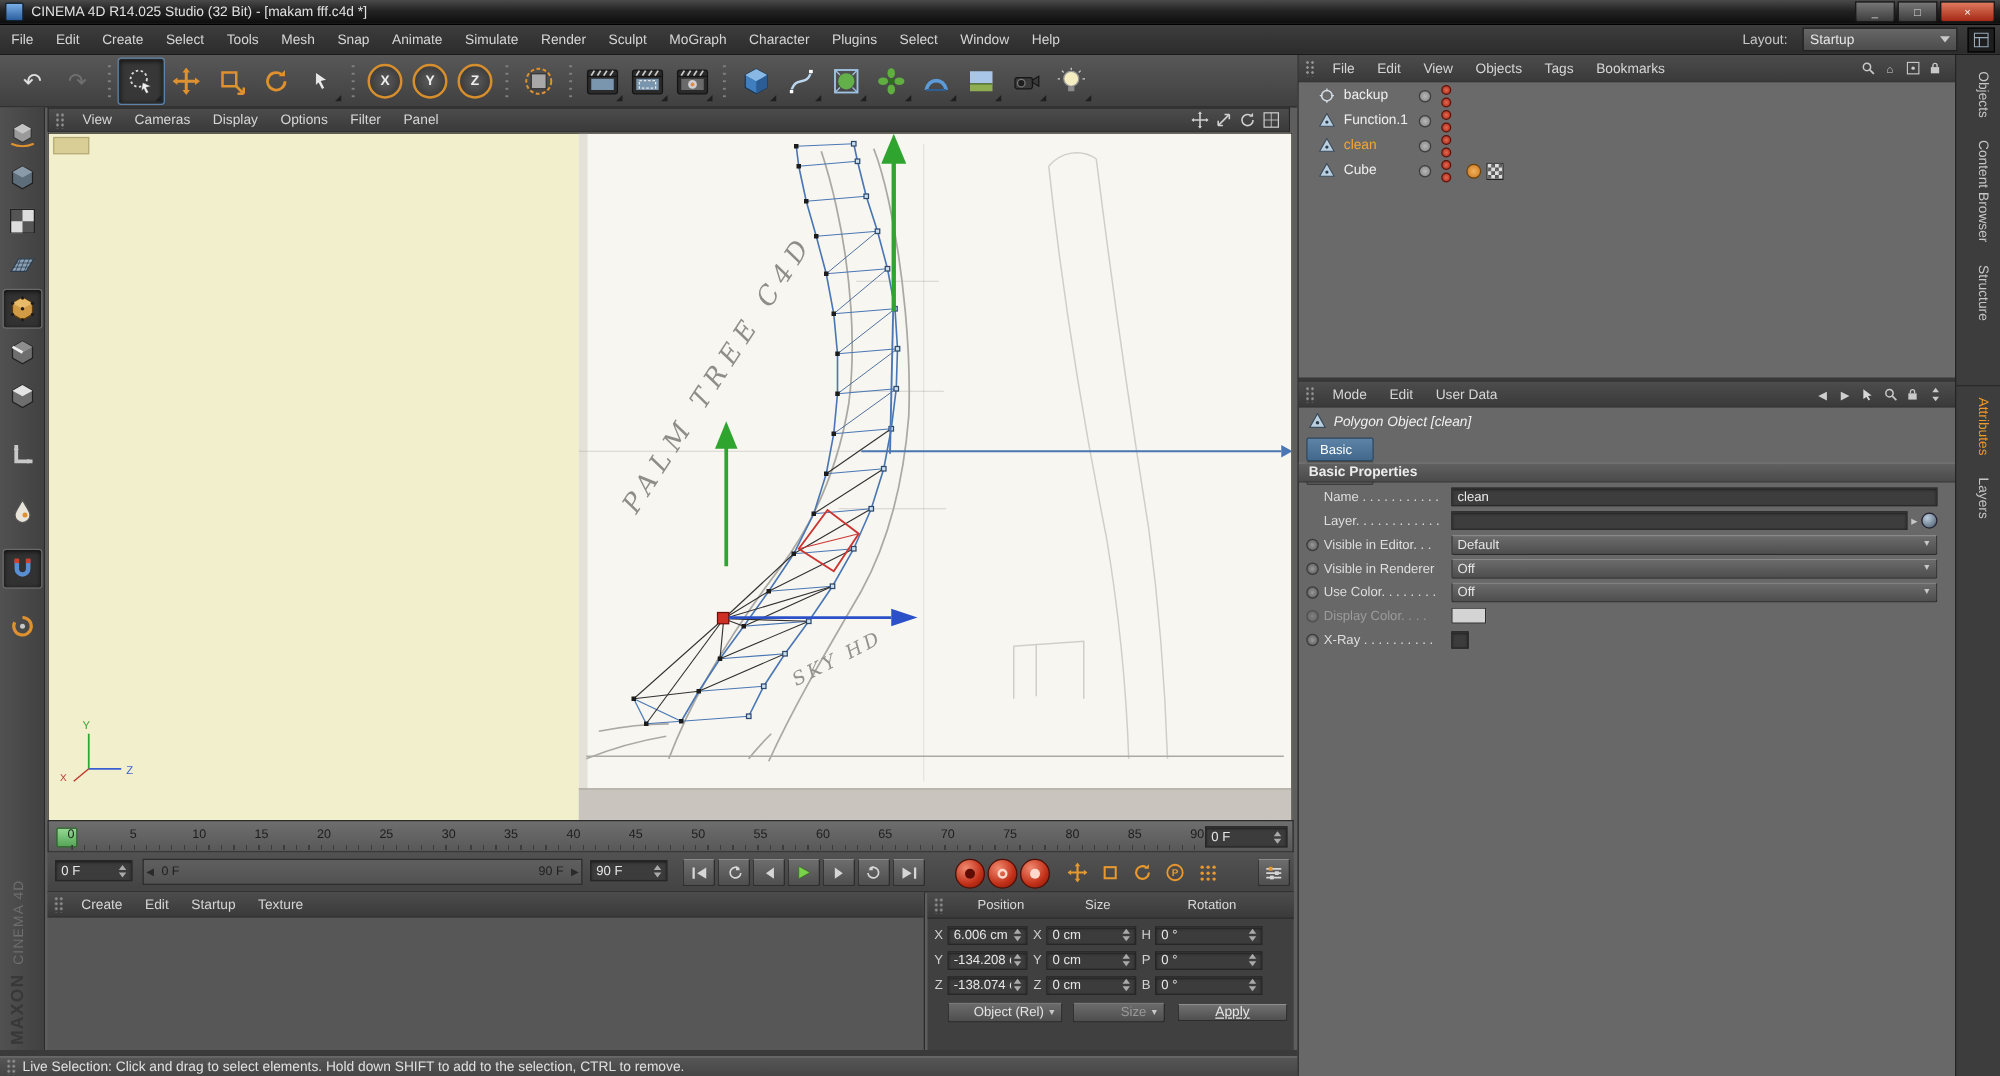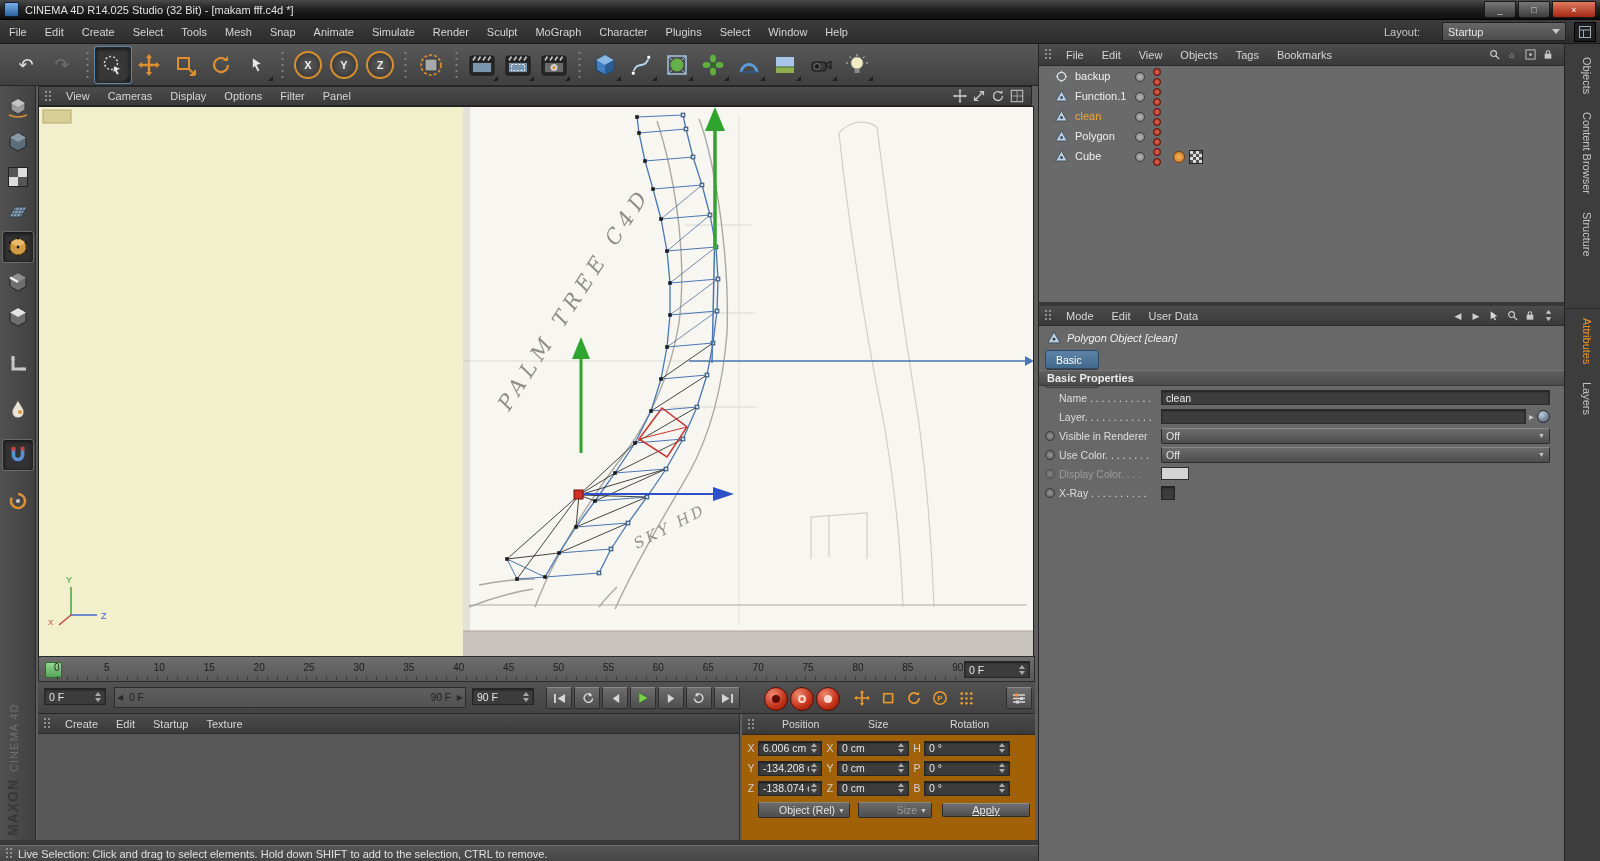--- a/index.html
+++ b/index.html
@@ -17,21 +17,21 @@
           background:linear-gradient(#777,#3d3d3d);border:1px solid #1a1a1a;border-radius:0 0 3px 3px;
           color:#ddd;font-size:9px;}
   .winbtn.close{background:linear-gradient(#e07a5f,#a42814);width:42px;color:#fff;}
   #app-icon{width:13px;height:13px;border-radius:2px;background:linear-gradient(#7ab0e8,#2c5f9e);border:1px solid #123;}
 
   
   #menubar{left:0;top:20px;width:1600px;height:24px;background:linear-gradient(#3d3d3d,#2c2c2c);
            display:flex;align-items:center;border-bottom:1px solid #191919;box-sizing:border-box;}
   .mi{padding:0 9px;color:#d6d6d6;height:24px;line-height:24px;white-space:nowrap;}
   #menubar .spacer{flex:1;}
-  #layout-label{color:#c8c8c8;margin-right:22px;}
+  #layout-label{color:#c8c8c8;margin-right:12px;}
   #layout-dd{width:112px;height:17px;background:linear-gradient(#676767,#4c4c4c);border:1px solid #222;
              display:flex;align-items:center;padding:0 5px;margin-right:8px;}
   #layout-dd .v{flex:1;color:#e6e6e6;}
   .dd-arr{width:0;height:0;border-left:4px solid transparent;border-right:4px solid transparent;border-top:5px solid #c9c9c9;}
   #gui-icon{width:20px;height:18px;margin-right:4px;display:flex;align-items:center;justify-content:center;
             background:#1e1e1e;border:1px solid #000;}
 
   
   #toolbar{left:0;top:44px;width:1038px;height:42px;background:linear-gradient(#585858,#404040);
            border-bottom:1px solid #262626;box-sizing:border-box;display:flex;align-items:center;padding-left:8px;}
@@ -89,21 +89,21 @@
   #range-bar .rarr{color:#2a2a2a;font-size:8px;padding:0 2px;}
   .recbtn{position:absolute;top:5px;width:22px;height:22px;border-radius:50%;
           background:radial-gradient(circle at 35% 30%,#f08a70,#c23018 60%,#801708);border:1px solid #4e0f06;
           display:flex;align-items:center;justify-content:center;}
   .obtn{position:absolute;top:5px;width:24px;height:22px;display:flex;align-items:center;justify-content:center;}
 
   
   .panel-menu{background:linear-gradient(#4c4c4c,#3a3a3a);height:20px;display:flex;align-items:center;
               border-bottom:1px solid #2a2a2a;box-sizing:border-box;}
   #mat-panel{left:38px;top:714px;width:702px;height:126px;background:#575757;border-right:1px solid #2b2b2b;box-sizing:border-box;}
-  #coord-panel{left:742px;top:714px;width:293px;height:126px;background:#a16207;box-sizing:border-box;}
+  #coord-panel{left:742px;top:714px;width:293px;height:126px;background:#404040;box-sizing:border-box;}
   .coord-headers{display:flex;height:20px;align-items:center;background:linear-gradient(#4c4c4c,#3a3a3a);border-bottom:1px solid #2a2a2a;}
   .chead{color:#d8d8d8;font-size:10.5px;}
   .coord-row{display:flex;align-items:center;height:20px;padding-left:4px;}
   .clab{width:10px;color:#d0d0d0;font-size:10.5px;text-align:center;flex:none;}
   .cfield{width:64px;margin:0 3px 0 2px;flex:none;height:15px;}
   .cfield.sz{width:72px;}
   .cfield.rt{width:86px;}
   .ddown{display:flex;align-items:center;background:linear-gradient(#6b6b6b,#4e4e4e);
          border:1px solid #2c2c2c;border-top-color:#898989;border-radius:2px;height:16px;box-sizing:border-box;padding:0 4px;}
   .ddown .ddval{flex:1;font-size:10.5px;color:#e4e4e4;white-space:nowrap;overflow:hidden;}
@@ -1043,34 +1043,20 @@
             <i></i>
           </span>
         </div>
         <div class="om-row">
           <span class="om-icon">
             <svg width="13" height="12" viewBox="0 0 13 12">
               <path d="M6.5 0.8 12.3 11 0.7 11z" fill="#b9cfe0" stroke="#3c4c5c" stroke-width="0.9"></path>
               <circle cx="6.5" cy="7.6" r="1.3" fill="#2c3c4c"></circle>
             </svg>
           </span>
-          <span class="om-name">Polygon</span>
-          <span class="om-dot"></span>
-          <span class="om-reddots">
-            <i></i>
-            <i></i>
-          </span>
-        </div>
-        <div class="om-row">
-          <span class="om-icon">
-            <svg width="13" height="12" viewBox="0 0 13 12">
-              <path d="M6.5 0.8 12.3 11 0.7 11z" fill="#b9cfe0" stroke="#3c4c5c" stroke-width="0.9"></path>
-              <circle cx="6.5" cy="7.6" r="1.3" fill="#2c3c4c"></circle>
-            </svg>
-          </span>
           <span class="om-name">Cube</span>
           <span class="om-dot"></span>
           <span class="om-reddots">
             <i></i>
             <i></i>
           </span>
           <span class="tag-sel"></span>
           <span class="tag-tex"></span>
         </div>
       </div>
@@ -1132,20 +1118,28 @@
         </div>
         <div class="prop-row">
           <span class="bullet-sp"></span>
           <span class="plabel">Layer. . . . . . . . . . . .</span>
           <span class="tfield"></span>
           <span class="tri">▸</span>
           <span class="sphere"></span>
         </div>
         <div class="prop-row">
           <span class="bullet"></span>
+          <span class="plabel">Visible in Editor. . .</span>
+          <span class="ddown">
+            <span class="ddval">Default</span>
+            <span class="ddar">▼</span>
+          </span>
+        </div>
+        <div class="prop-row">
+          <span class="bullet"></span>
           <span class="plabel">Visible in Renderer</span>
           <span class="ddown">
             <span class="ddval">Off</span>
             <span class="ddar">▼</span>
           </span>
         </div>
         <div class="prop-row">
           <span class="bullet"></span>
           <span class="plabel">Use Color. . . . . . . .</span>
           <span class="ddown">

